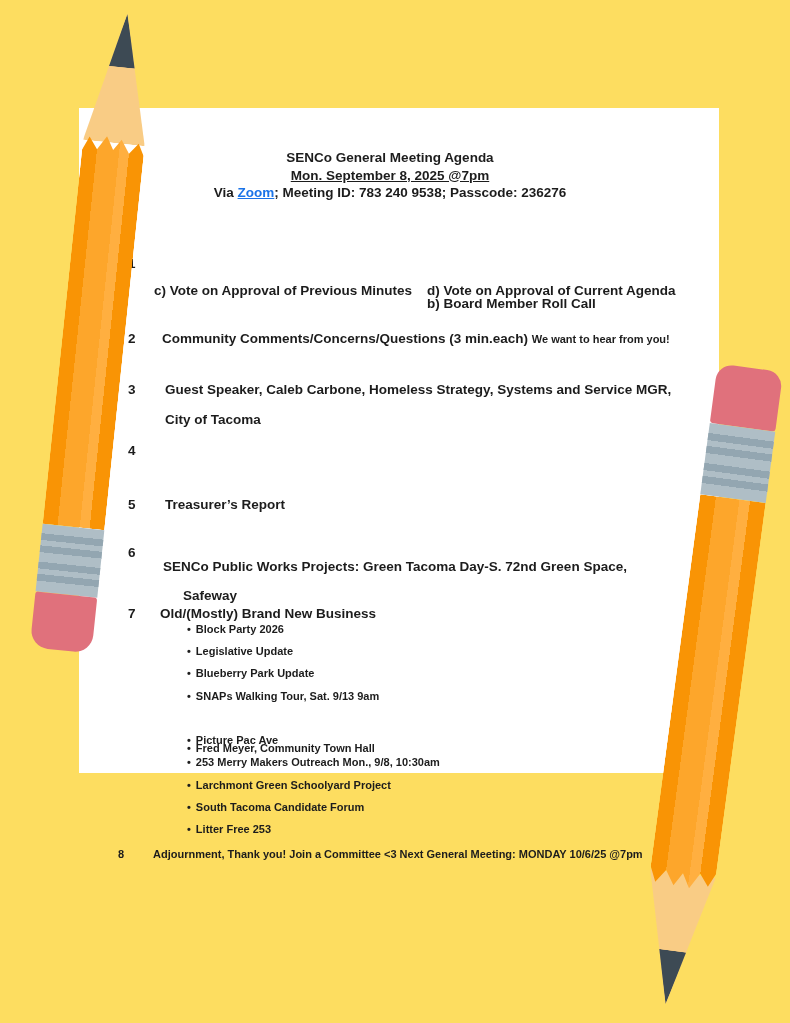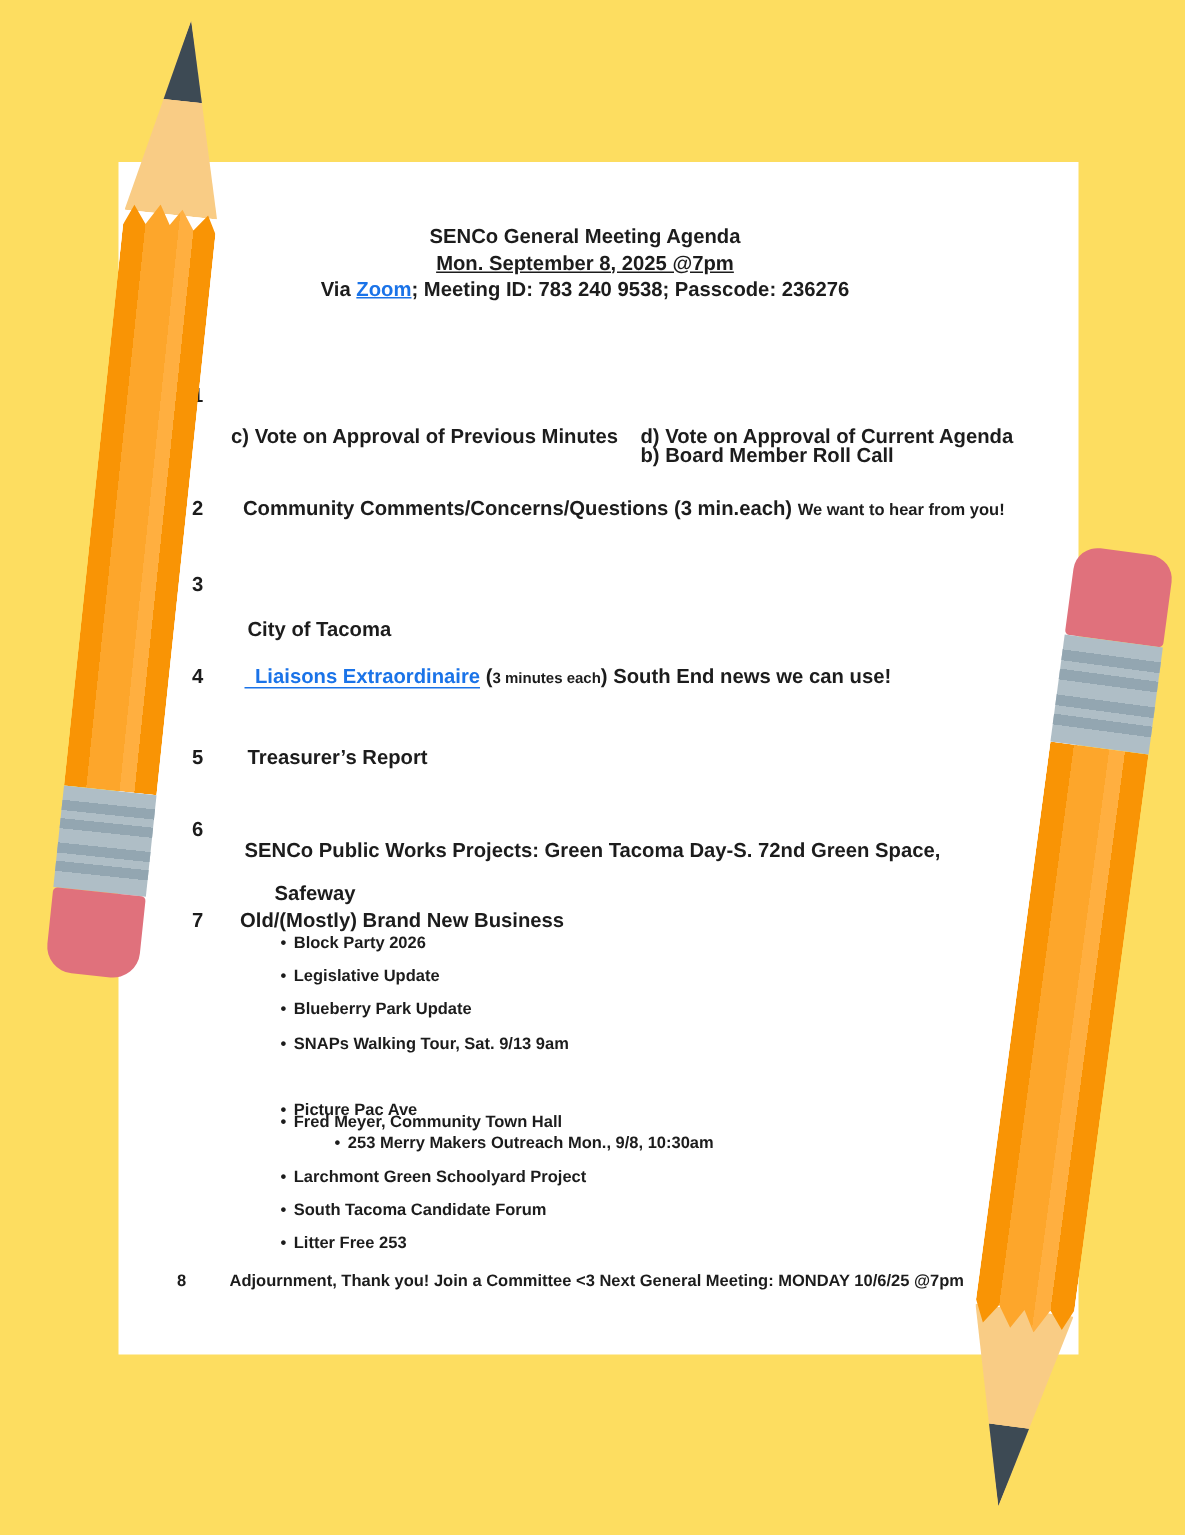--- a/index.html
+++ b/index.html
@@ -1,18 +1,18 @@
 <!DOCTYPE html>
 <html><head>
 <meta charset="utf-8">
 <style>
   html,body{margin:0;padding:0;}
   .stage{position:relative;width:790px;height:1023px;background:#fddd60;overflow:hidden;
          font-family:"Liberation Sans",sans-serif;}
-  .paper{position:absolute;left:79px;top:108px;width:640px;height:795px;background:#ffffff;text-decoration:underline;}
+  .paper{position:absolute;left:79px;top:108px;width:640px;height:665px;background:#ffffff;text-decoration:underline;}
 
   
   .hdr{position:absolute;left:-9px;top:41px;width:640px;text-align:center;
        font-weight:bold;font-size:13.5px;line-height:17.5px;color:#1c1c1c;}
   .u{text-decoration:underline;}
   .link{color:#1a73e8;border-bottom:1.5px solid #1a73e8;cursor:pointer;}
   .line,.num{position:absolute;font-weight:bold;font-size:13.5px;color:#1c1c1c;white-space:nowrap;}
   .sm{font-size:11px;}
   .xs{font-size:10px;}
   .bul{position:absolute;font-weight:bold;font-size:11px;color:#1c1c1c;white-space:nowrap;}
@@ -60,42 +60,42 @@
 
     <div class="num" style="left:49px;top:148px;">1</div>
     <div class="line" style="left:348px;top:148px;margin-top:40px;">b) Board Member Roll Call</div>
     <div class="line" style="left:348px;top:175px;">d) Vote on Approval of Current Agenda</div>
     <div class="line" style="left:75px;top:175px;">c) Vote on Approval of Previous Minutes</div>
 
     <div class="num" style="left:49px;top:223px;">2</div>
     <div class="line" style="left:83px;top:223px;"><span>Community Comments/Concerns/Questions (3 min.each) </span><span class="sm">We want to hear from you!</span></div>
 
     <div class="num" style="left:49px;top:274px;">3</div>
+    <div class="line" style="left:86px;top:274px;">Guest Speaker, Caleb Carbone, Homeless Strategy, Systems and Service MGR,</div>
     <div class="line" style="left:86px;top:304px;">City of Tacoma</div>
 
     <div class="num" style="left:49px;top:335px;">4</div>
-    <div class="line" style="left:84px;top:335px;"><span class="link liaisons">Liaisons Extraordinaire</span><span> (</span><span class="xs">3 minutes each</span><span>) </span><span>South End news we can use!</span></div>
 
     <div class="num" style="left:49px;top:389px;">5</div>
     <div class="line" style="left:86px;top:389px;">Treasurer’s Report</div>
 
     <div class="num" style="left:49px;top:437px;">6</div>
     <div class="line" style="left:84px;top:451px;">SENCo Public Works Projects: Green Tacoma Day-S. 72nd Green Space,</div>
     <div class="line" style="left:84px;top:480px;margin-left:20px;">Safeway</div>
 
     <div class="num" style="left:49px;top:498px;">7</div>
     <div class="line" style="left:81px;top:498px;">Old/(Mostly) Brand New Business</div>
 
     <div class="bul" style="left:108px;top:515px;"><span class="dot">•</span><span>Block Party 2026</span></div>
     <div class="bul" style="left:108px;top:537px;"><span class="dot">•</span><span>Legislative Update</span></div>
     <div class="bul" style="left:108px;top:559px;"><span class="dot">•</span><span>Blueberry Park Update</span></div>
     <div class="bul" style="left:108px;top:582px;"><span class="dot">•</span><span>SNAPs Walking Tour, Sat. 9/13 9am</span></div>
     <div class="bul" style="left:108px;top:604px;margin-top:30px;"><span class="dot">•</span><span>Fred Meyer, Community Town Hall</span></div>
     <div class="bul" style="left:108px;top:626px;"><span class="dot">•</span><span>Picture Pac Ave</span></div>
-    <div class="bul" style="left:108px;top:648px;margin-left:36px;"><span class="dot">•</span><span>253 Merry Makers Outreach Mon., 9/8, 10:30am</span></div>
+    <div class="bul" style="left:108px;top:648px;"><span class="dot">•</span><span>253 Merry Makers Outreach Mon., 9/8, 10:30am</span></div>
     <div class="bul" style="left:108px;top:671px;"><span class="dot">•</span><span>Larchmont Green Schoolyard Project</span></div>
     <div class="bul" style="left:108px;top:693px;"><span class="dot">•</span><span>South Tacoma Candidate Forum</span></div>
     <div class="bul" style="left:108px;top:715px;"><span class="dot">•</span><span>Litter Free 253</span></div>
 
     <div class="num sm" style="left:39px;top:740px;font-size:11px;">8</div>
     <div class="line sm" style="left:74px;top:740px;font-size:11px;">Adjournment, Thank you! Join a Committee &lt;3 Next General Meeting: MONDAY 10/6/25 @7pm</div>
 
   </div>
 
   <div class="pencil p-left">

